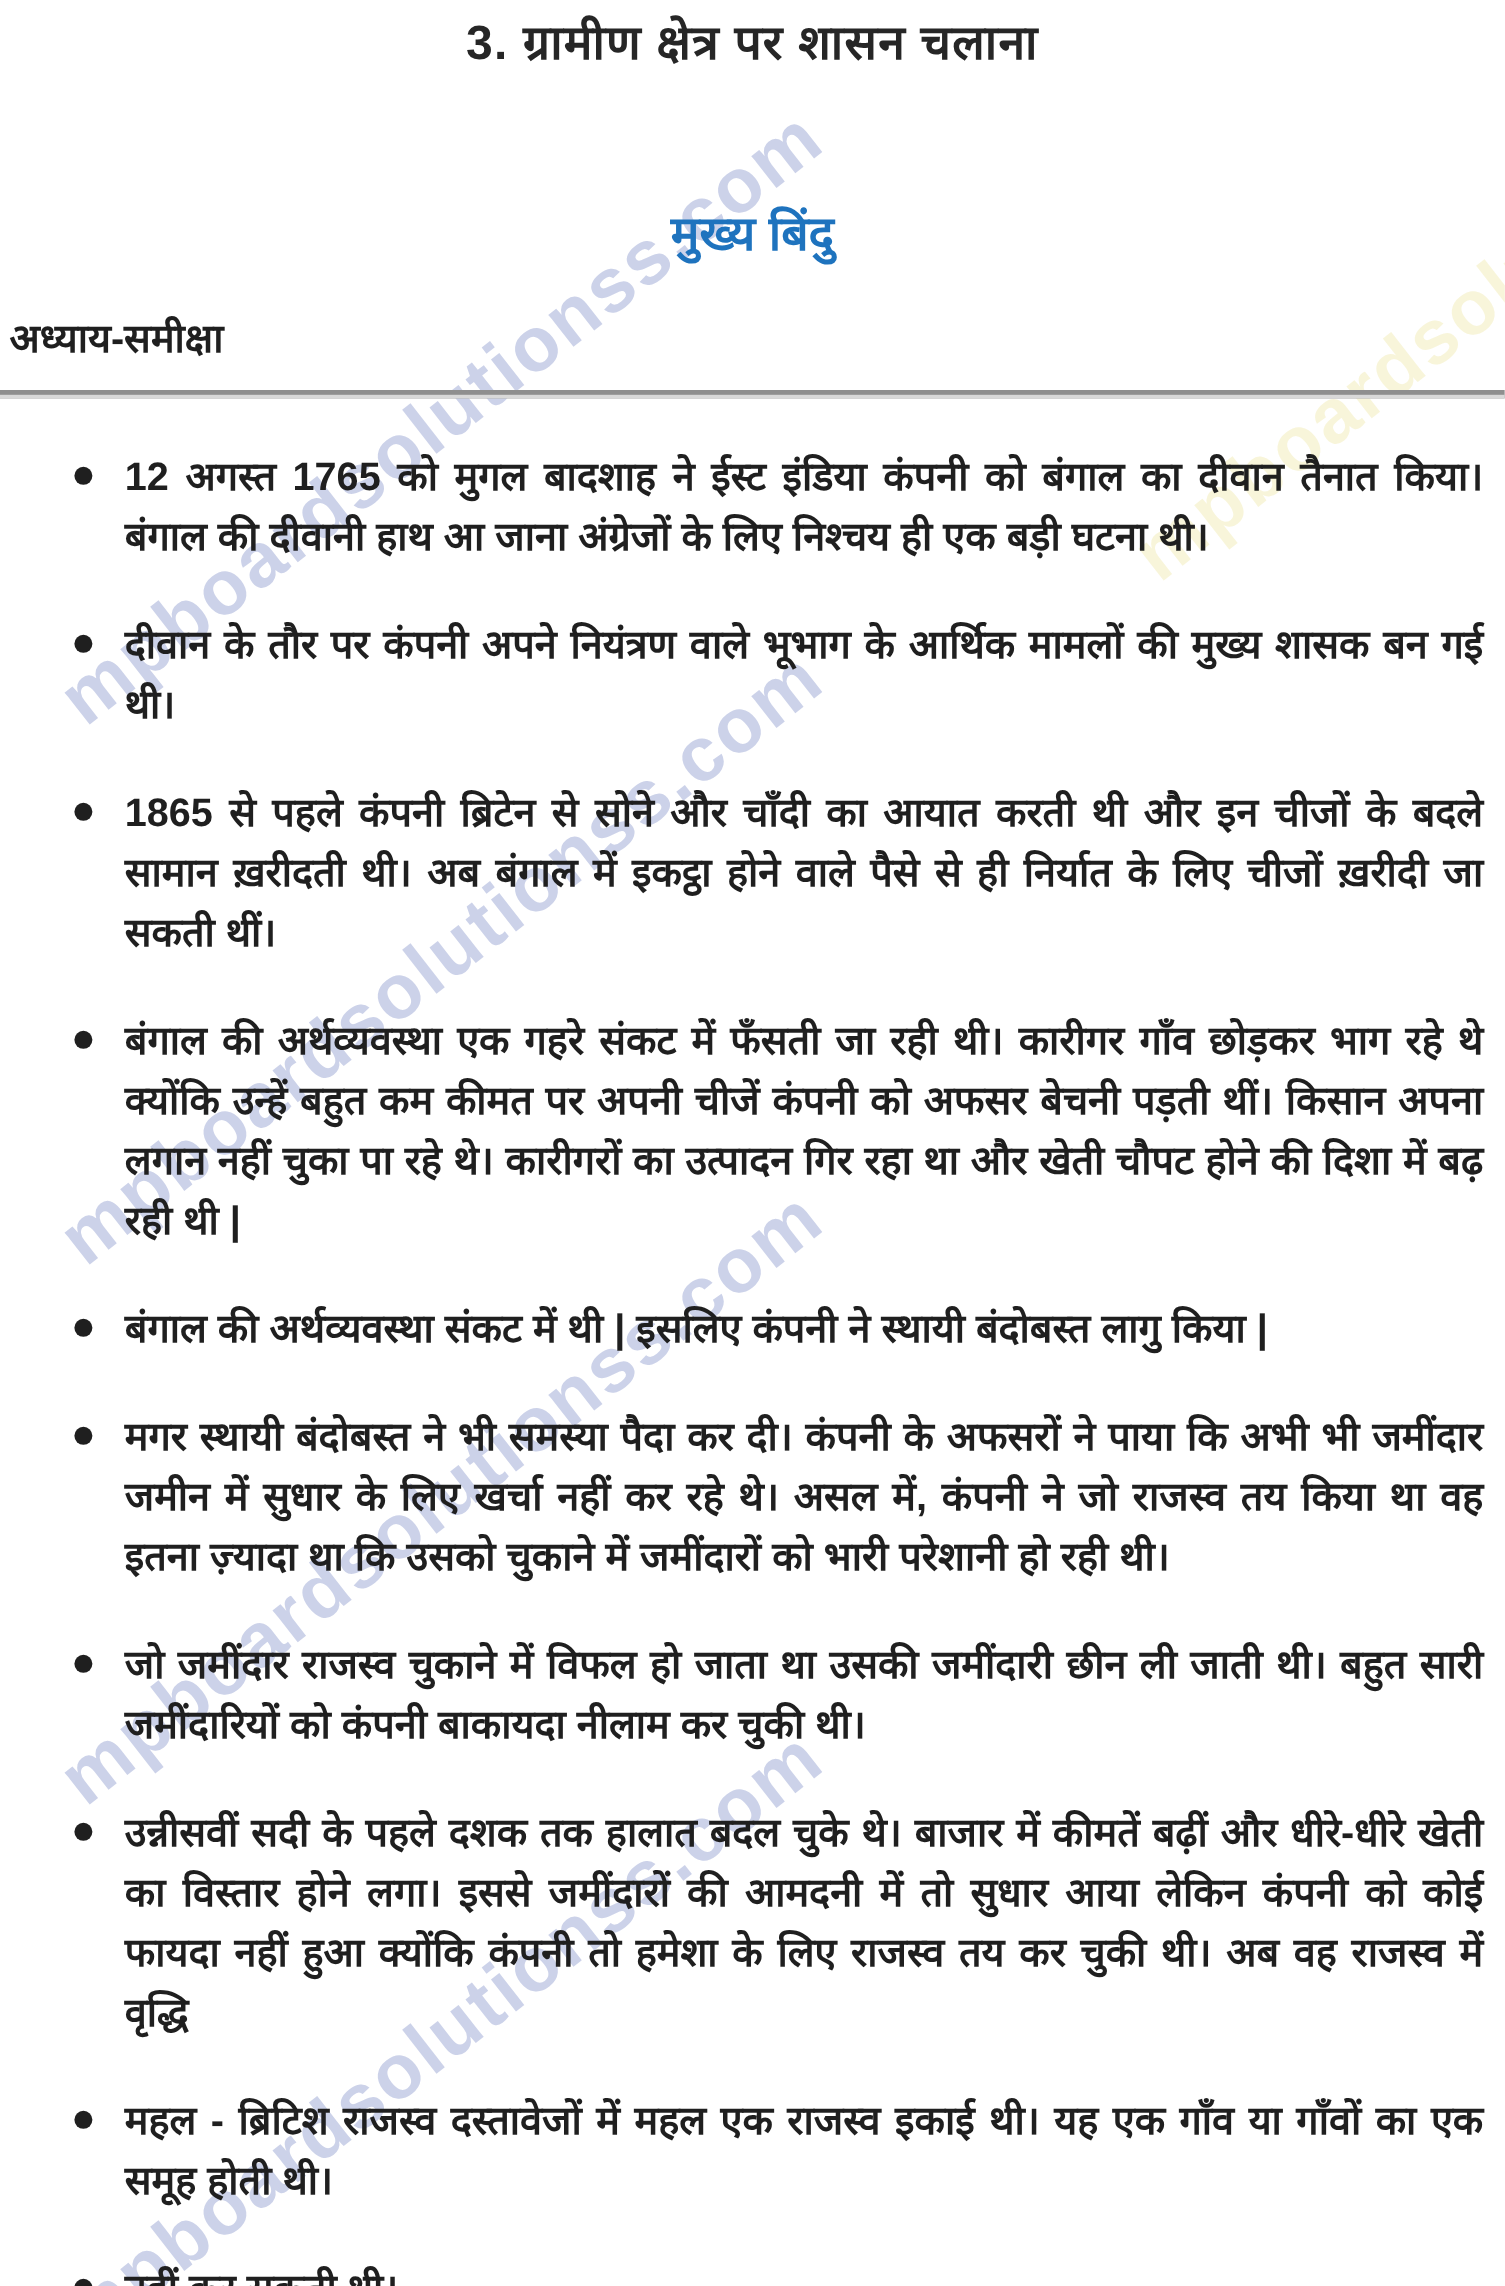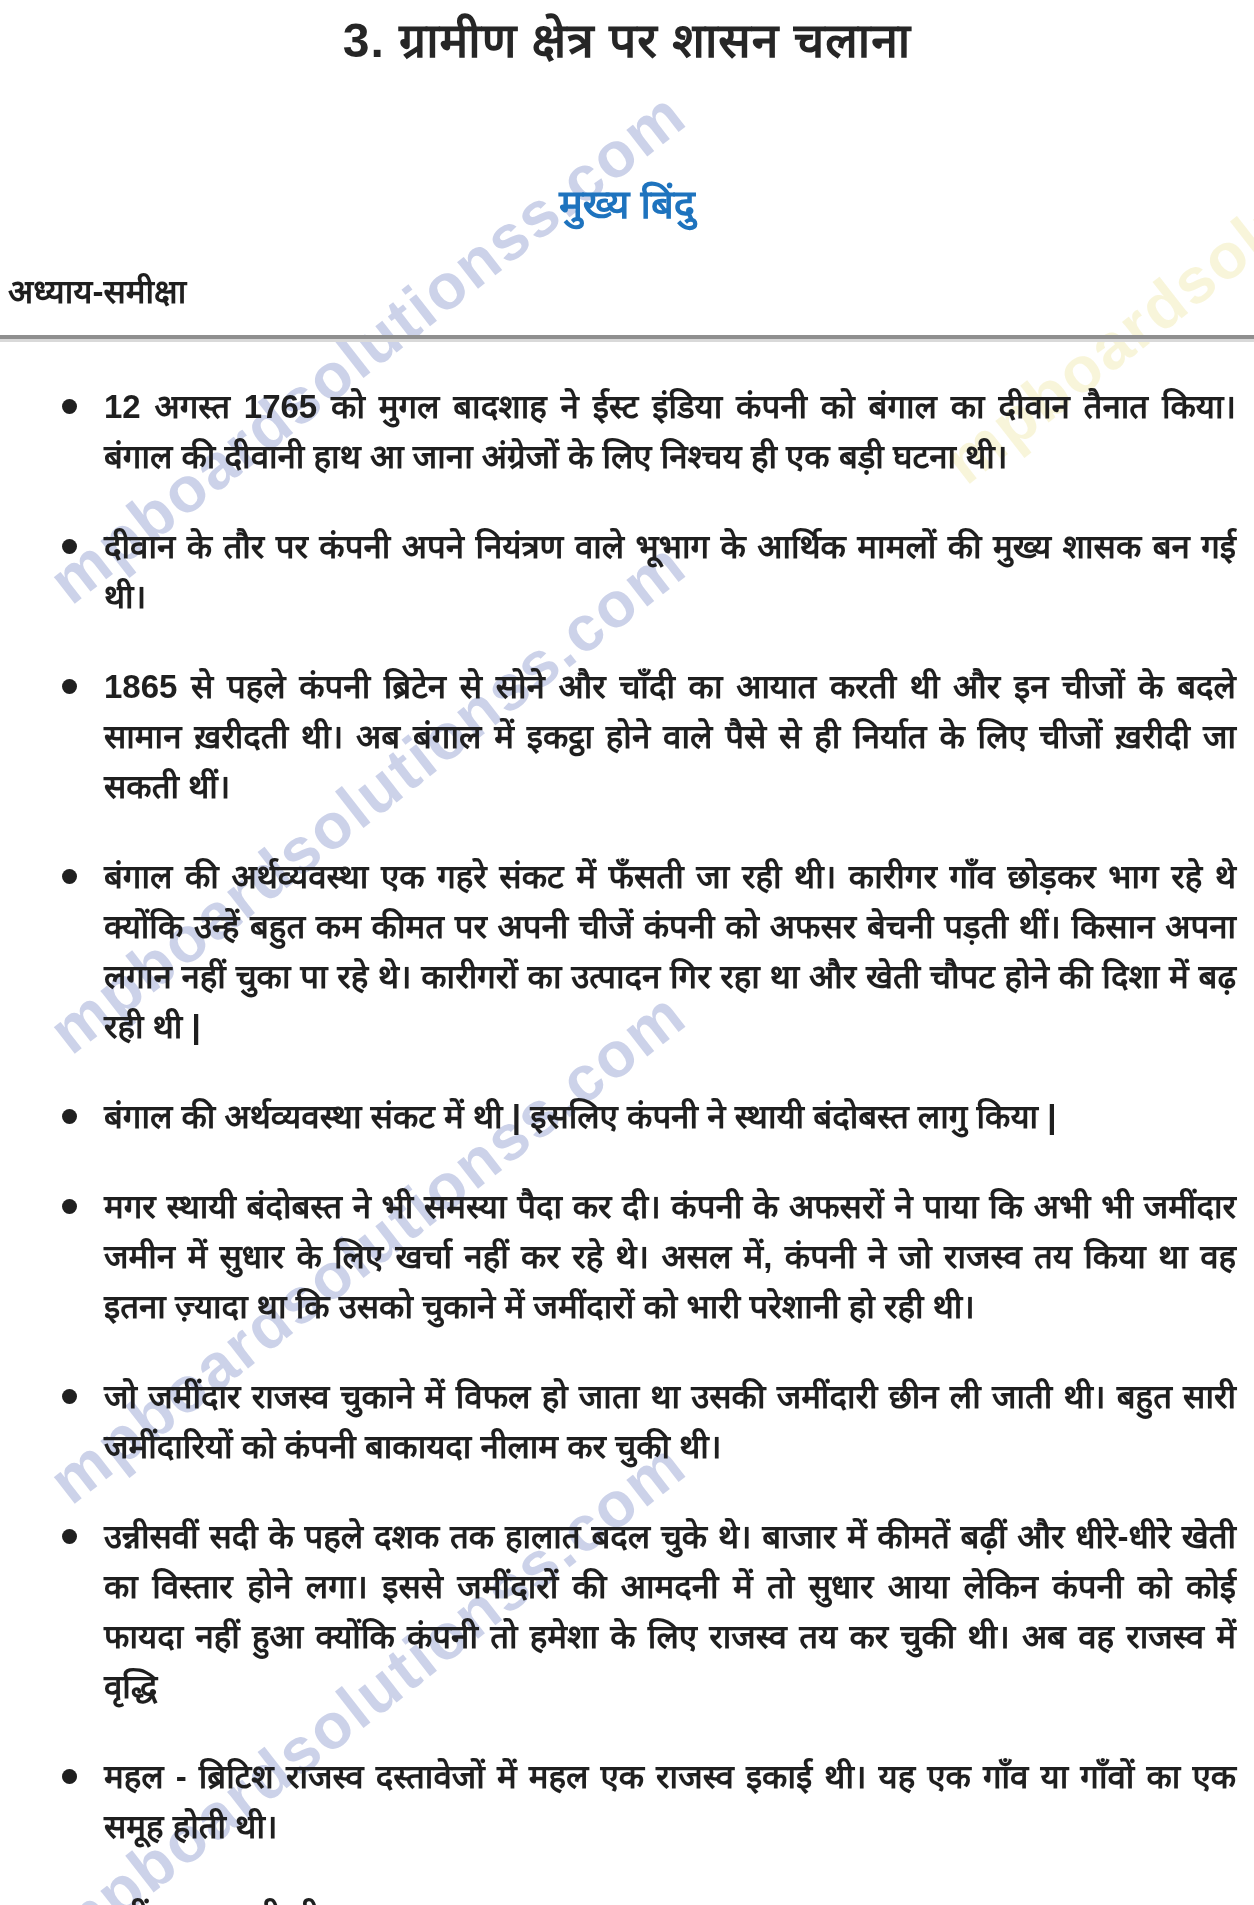--- a/index.html
+++ b/index.html
@@ -14,21 +14,21 @@
     overflow: hidden;
     font-family: "Liberation Sans", "DejaVu Sans", sans-serif;
   }
   .content {
     position: relative;
     z-index: 2;
   }
   .page-title {
     margin-top: 6px;
     text-align: center;
-    font-size: 48px;
+    font-size: 40px;
     font-weight: 700;
     color: #262626;
     letter-spacing: 1px;
   }
   .page-subtitle {
     margin-top: 104px;
     text-align: center;
     font-size: 40px;
     font-weight: 700;
     color: #1e73be;

